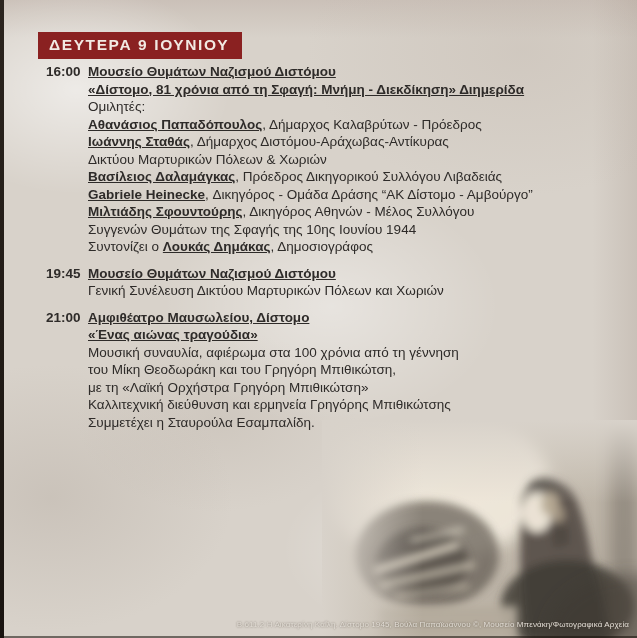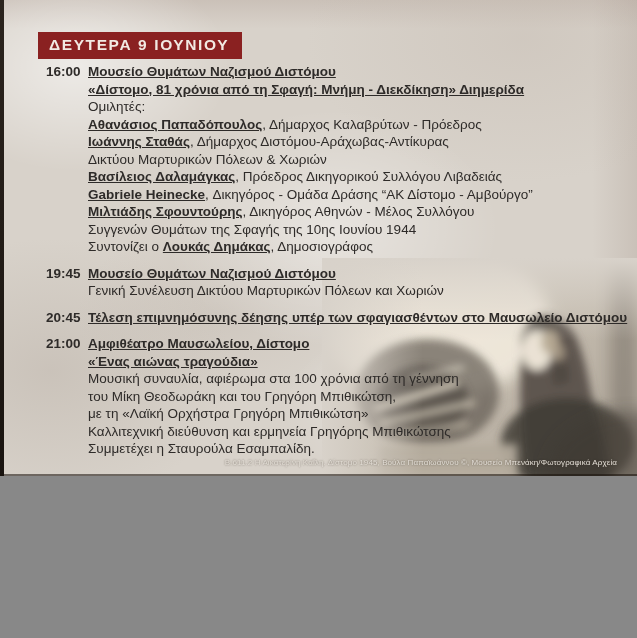--- a/index.html
+++ b/index.html
@@ -1,17 +1,17 @@
 <!DOCTYPE html>
 <html><head>
 <meta charset="utf-8">
 <style>
   html,body{margin:0;padding:0;background:#888;}
   .poster{
-    position:relative;width:637px;height:476px;overflow:hidden;
+    position:relative;width:637px;height:638px;overflow:hidden;
     font-family:"Liberation Sans","DejaVu Sans",sans-serif;
     background-color:#d8d2ca;
     background-image:
       radial-gradient(ellipse 220px 150px at 12% 14%, rgba(255,255,255,0.55), transparent 70%),
       radial-gradient(ellipse 300px 200px at 82% 8%, rgba(196,186,176,0.40), transparent 72%),
       radial-gradient(ellipse 260px 190px at 8% 78%, rgba(176,166,156,0.35), transparent 70%),
       radial-gradient(ellipse 240px 170px at 52% 48%, rgba(255,255,255,0.40), transparent 70%),
       radial-gradient(ellipse 200px 130px at 34% 66%, rgba(182,172,162,0.28), transparent 70%),
       radial-gradient(ellipse 180px 120px at 64% 86%, rgba(255,255,255,0.30), transparent 70%),
       linear-gradient(to bottom, rgba(168,148,138,0.28), transparent 6%),
@@ -33,21 +33,21 @@
   .content{flex:1;}
   .line{font-size:13.5px;line-height:17.5px;white-space:nowrap;}
   .b{font-weight:bold;text-decoration:underline;}
   .photo{position:absolute;right:0;bottom:0;width:315px;height:218px;z-index:1;
     filter:sepia(0.12) contrast(0.97);}
   .photo-fade{position:absolute;right:0;bottom:0;width:315px;height:218px;z-index:1;
     background:
       linear-gradient(to right, #d8d2ca 0%, rgba(216,210,202,0) 32%),
       linear-gradient(to bottom, #d8d2ca 0%, rgba(216,210,202,0) 38%);}
   .caption{
-    position:absolute;right:20px;bottom:9px;z-index:4;
+    position:absolute;right:8px;bottom:9px;z-index:4;
     font-size:8px;letter-spacing:0.1px;color:#e3ded6;
     text-shadow:0 0 2px rgba(55,45,35,0.65);
   }
 </style>
 </head>
 <body>
 
 <div class="poster">
 
   <div class="photo">
@@ -119,26 +119,20 @@
         </div>
       </div>
       <div class="row">
         <div class="time">19:45</div>
         <div class="content">
           <div class="line"><span class="b">Μουσείο Θυμάτων Ναζισμού Διστόμου</span></div>
           <div class="line"><span>Γενική Συνέλευση Δικτύου Μαρτυρικών Πόλεων και Χωριών</span></div>
         </div>
       </div>
       <div class="row">
-        <div class="time">20:45</div>
-        <div class="content">
-          <div class="line"><span class="b">Τέλεση επιμνημόσυνης δέησης υπέρ των σφαγιασθέντων στο Μαυσωλείο Διστόμου</span></div>
-        </div>
-      </div>
-      <div class="row">
         <div class="time">21:00</div>
         <div class="content">
           <div class="line"><span class="b">Αμφιθέατρο Μαυσωλείου, Δίστομο</span></div>
           <div class="line"><span class="b">«Ένας αιώνας τραγούδια»</span></div>
           <div class="line"><span>Μουσική συναυλία, αφιέρωμα στα 100 χρόνια από τη γέννηση</span></div>
           <div class="line"><span>του Μίκη Θεοδωράκη και του Γρηγόρη Μπιθικώτση,</span></div>
           <div class="line"><span>με τη «Λαϊκή Ορχήστρα Γρηγόρη Μπιθικώτση»</span></div>
           <div class="line"><span>Καλλιτεχνική διεύθυνση και ερμηνεία Γρηγόρης Μπιθικώτσης</span></div>
           <div class="line"><span>Συμμετέχει η Σταυρούλα Εσαμπαλίδη.</span></div>
         </div>

